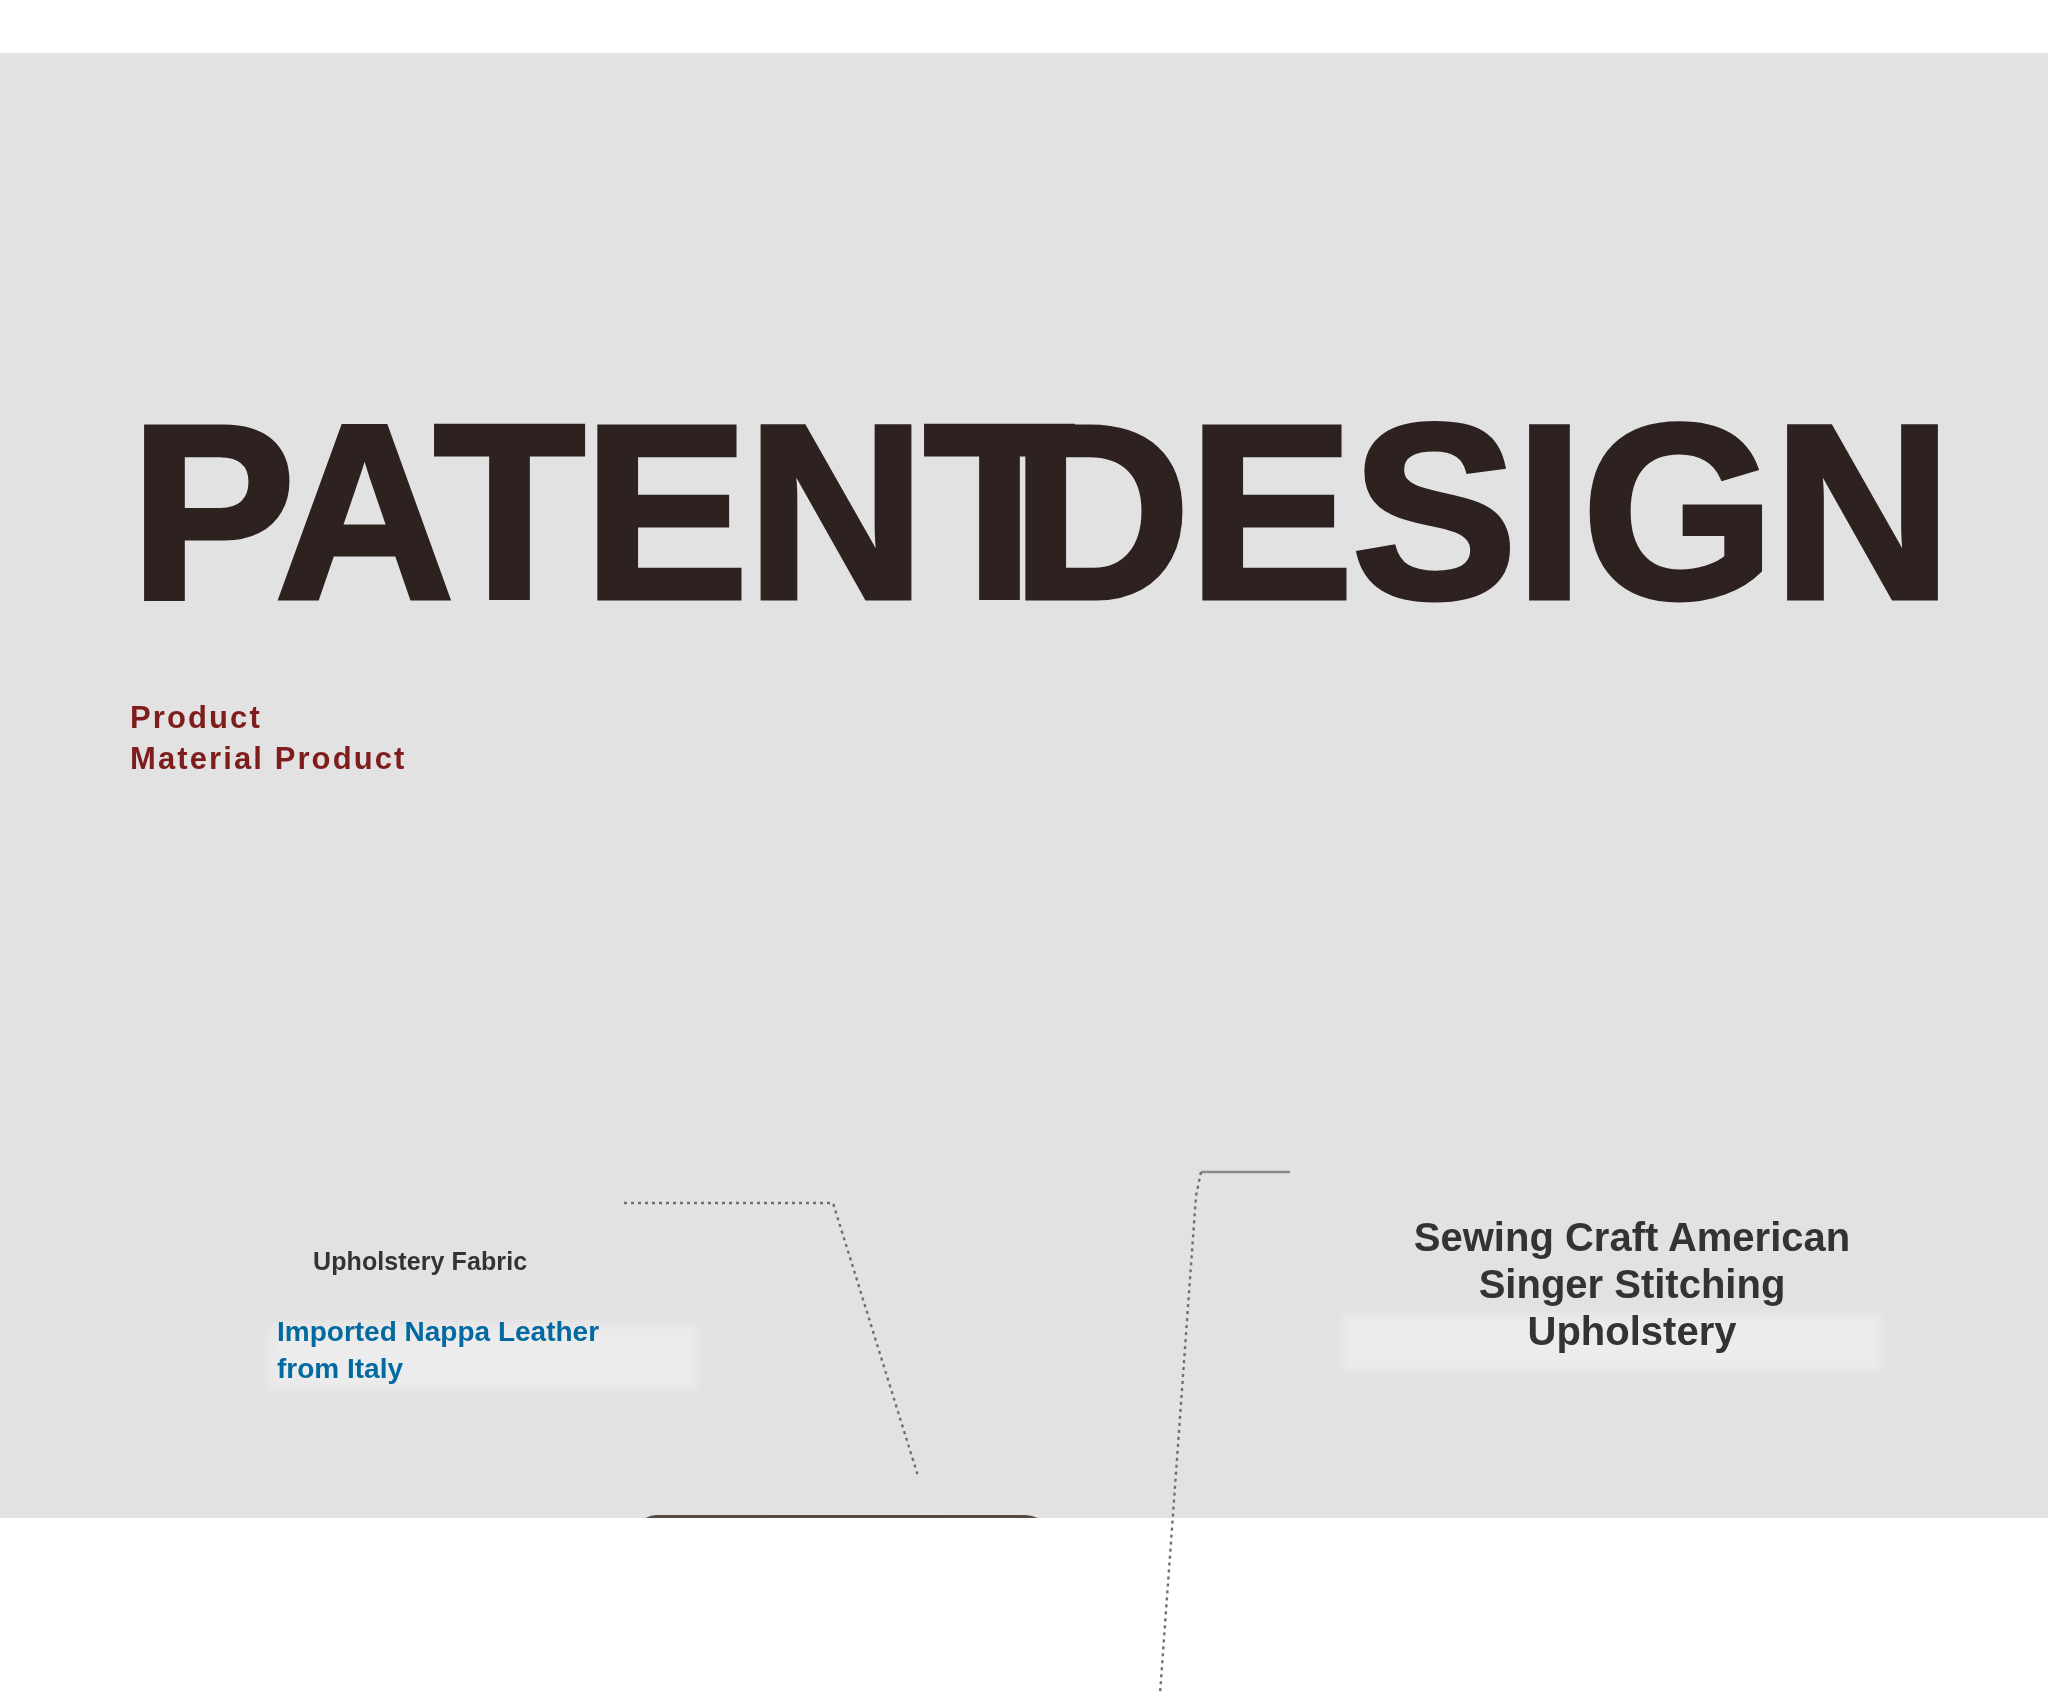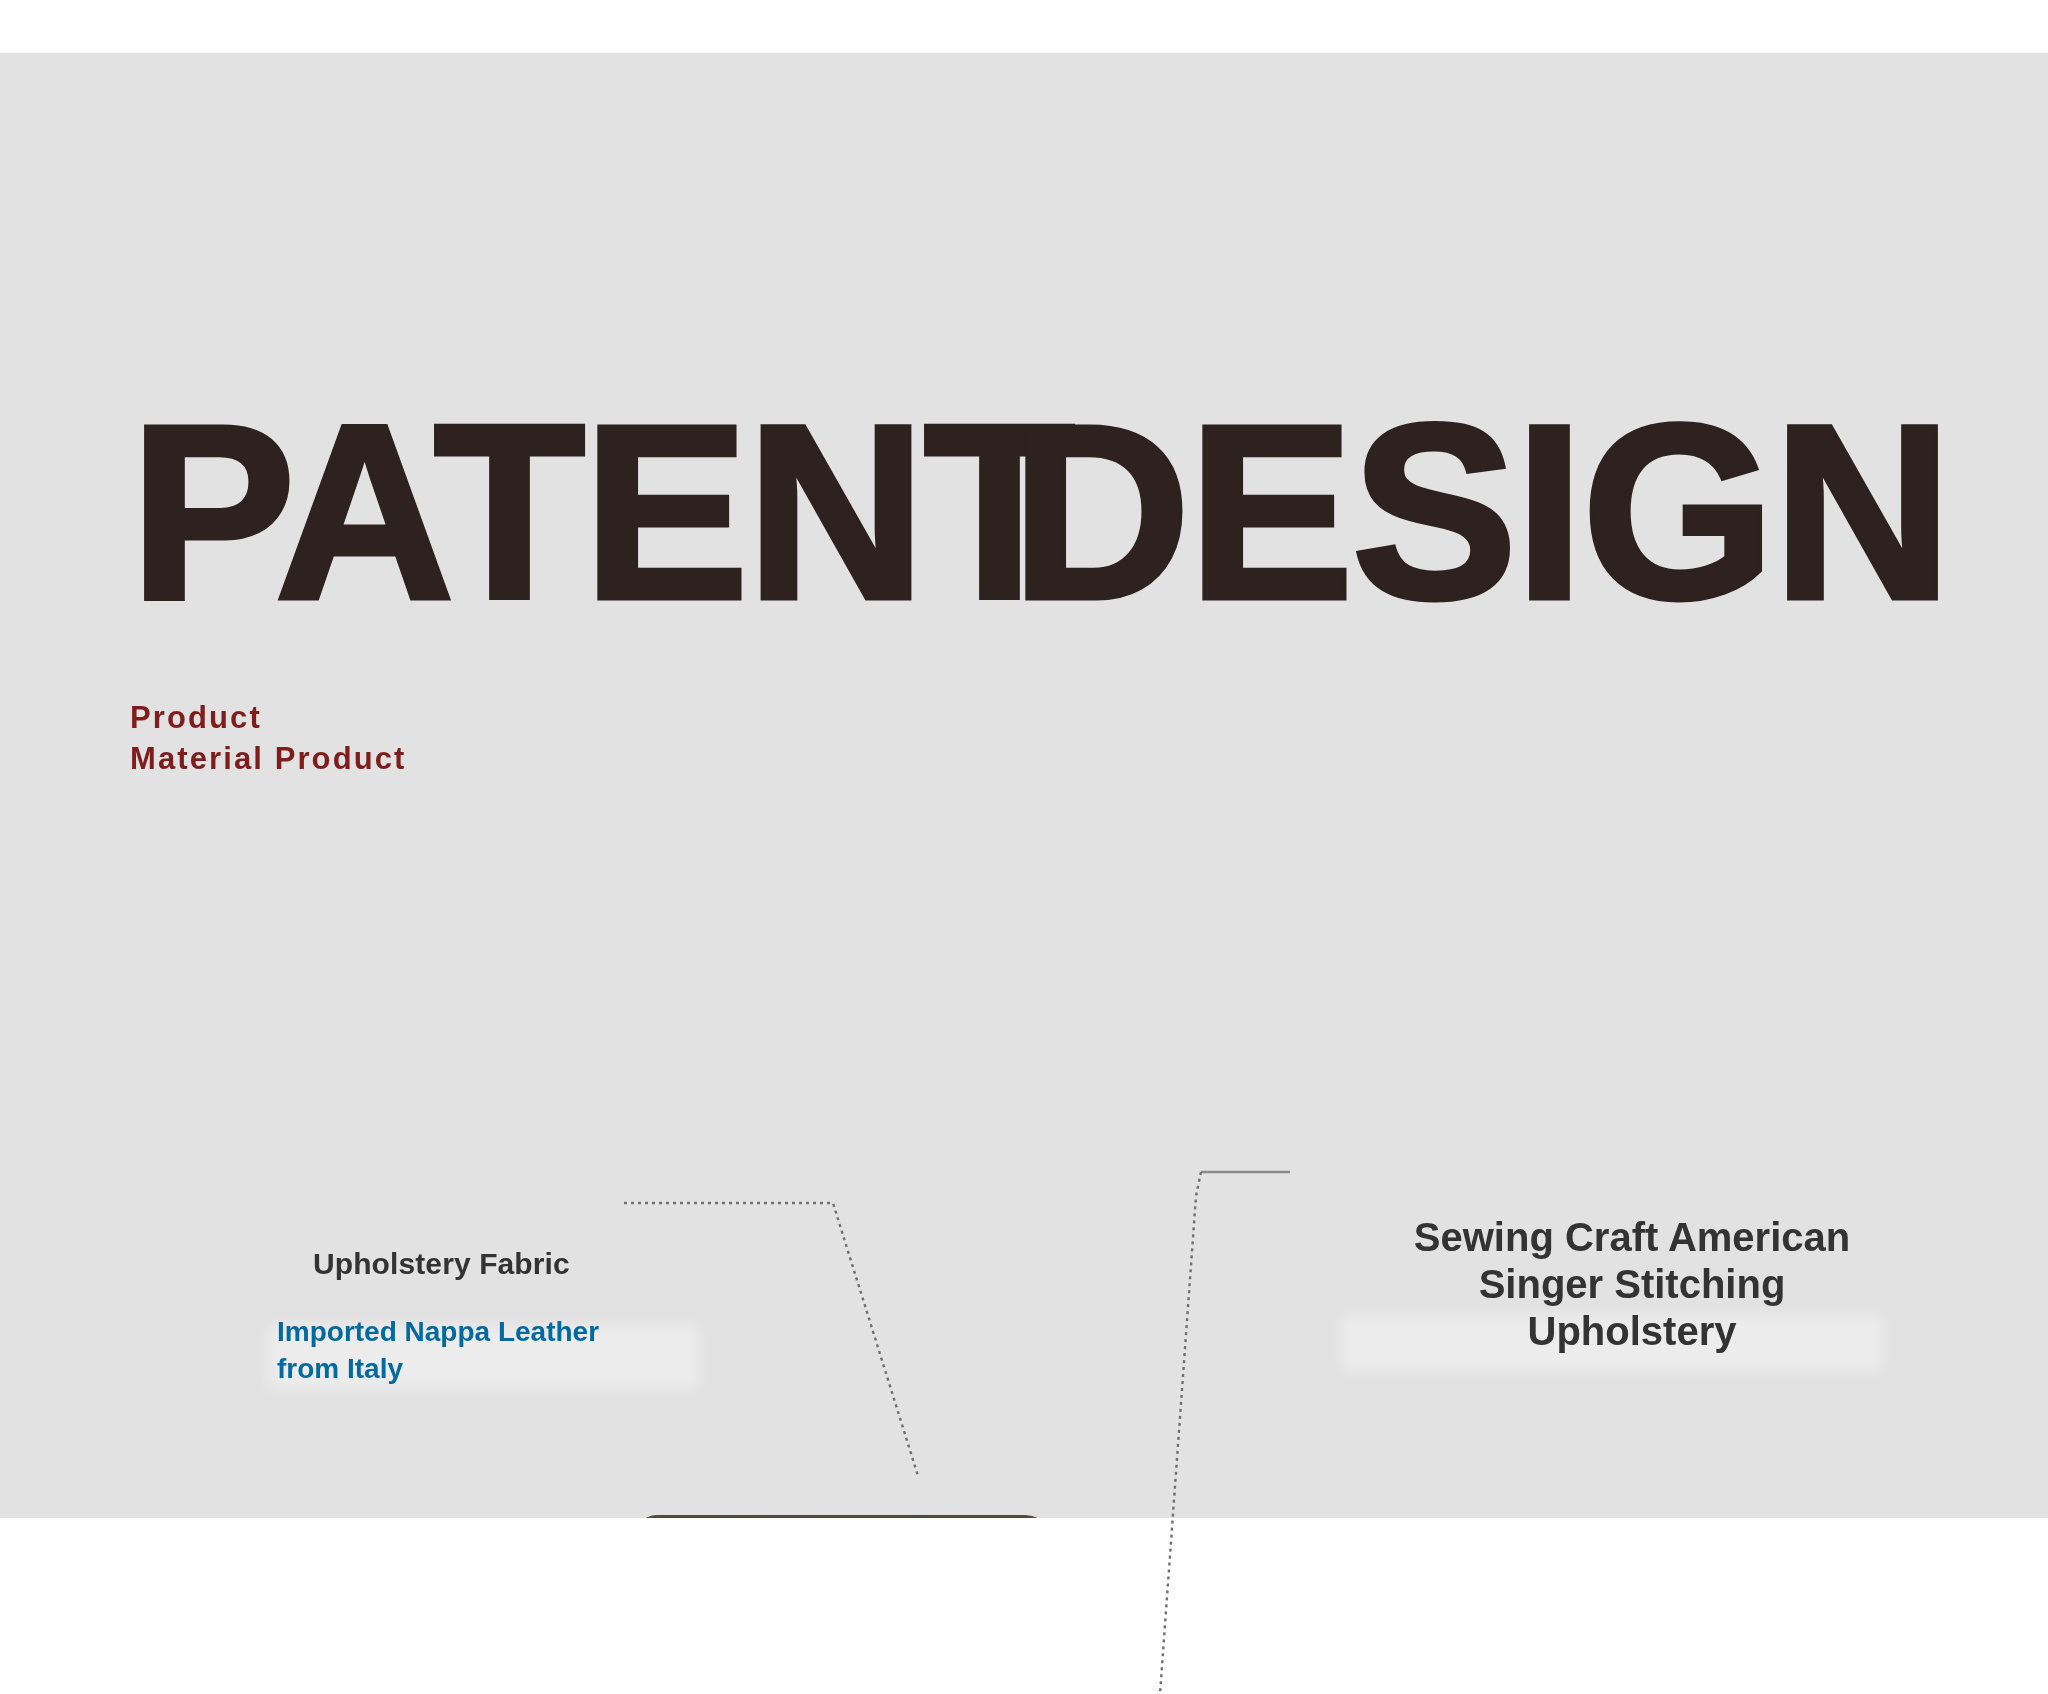--- a/index.html
+++ b/index.html
@@ -91,21 +91,21 @@
     top: 645px;
     text-align: right;
   }
   .subhead .ln { display: block; white-space: nowrap; }
 
   
   .callout-heading {
     position: absolute;
     font-family: "Liberation Sans", sans-serif;
     font-weight: 700;
-    font-size: 30px;
+    font-size: 25px;
     line-height: 1.2;
     letter-spacing: 0.1px;
     color: #333333;
     white-space: nowrap;
   }
   .callout-body {
     position: absolute;
     font-family: "Liberation Sans", sans-serif;
     font-weight: 700;
     font-size: 28px;

